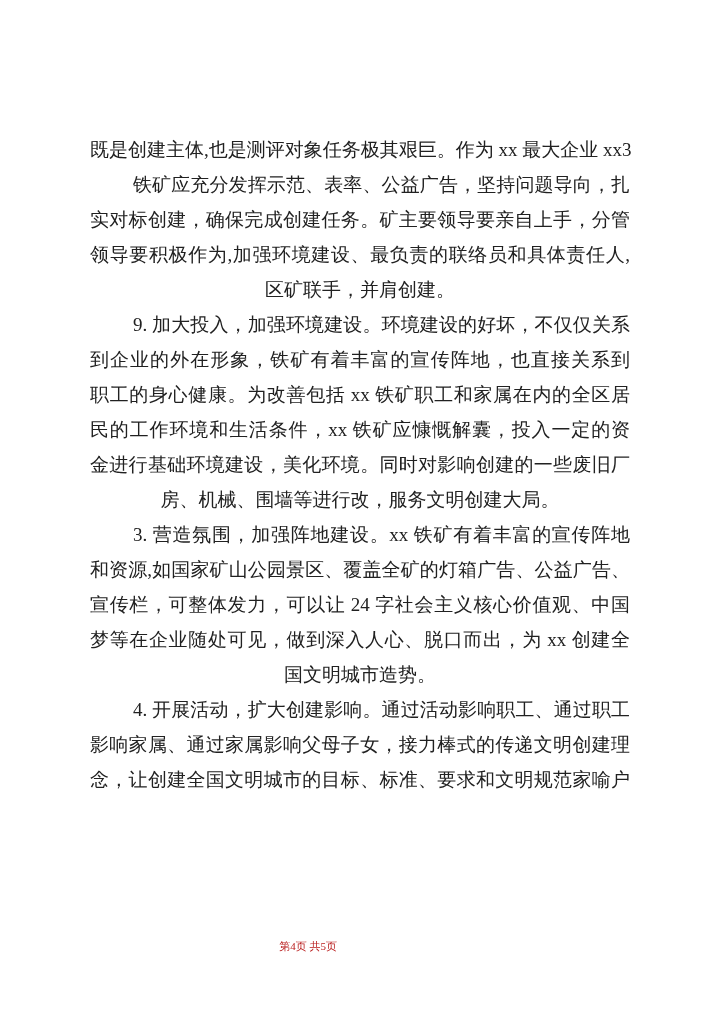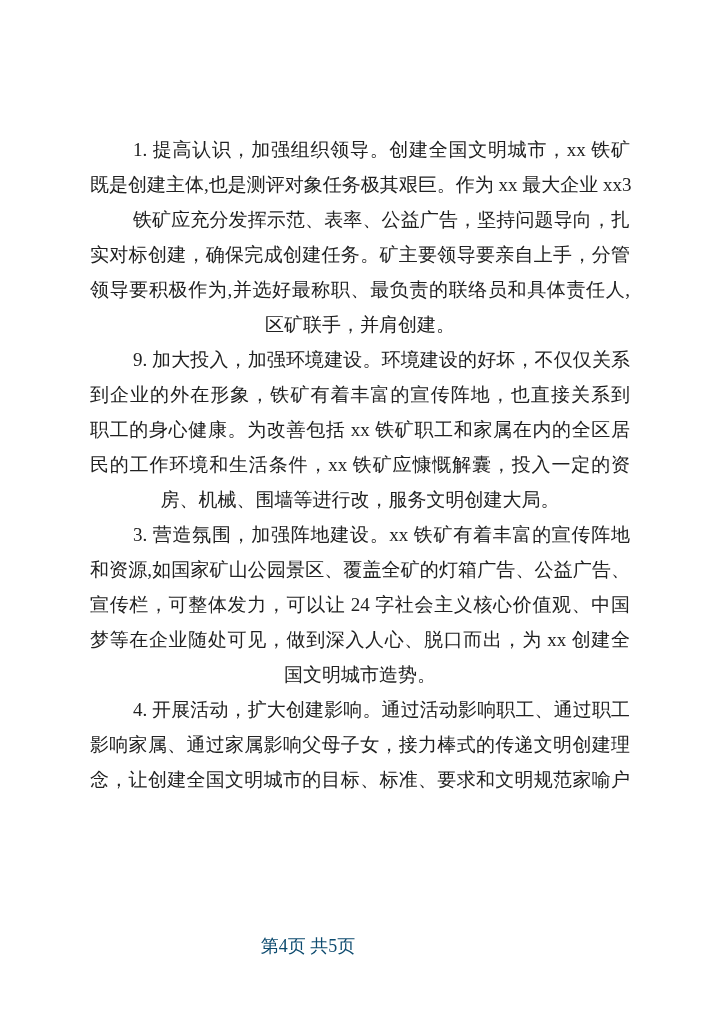--- a/index.html
+++ b/index.html
@@ -36,41 +36,41 @@
   }
   .line.indent {
     padding-left: 43px;
   }
   .page-footer {
     position: absolute;
     left: 0;
     top: 934px;
     width: 616px;
     text-align: center;
-    font-size: 18px;
+    font-size: 11px;
     line-height: 24px;
-    color: #0c4a6e;
+    color: #b91c1c;
   }
 </style>
 </head>
 <body>
 
 <div class="page">
   <div class="doc-body">
 
-  <div class="line indent justify">1. 提高认识，加强组织领导。创建全国文明城市，xx 铁矿</div>
       <div class="line justify">既是创建主体,也是测评对象任务极其艰巨。作为 xx 最大企业 xx3</div>
       <div class="line indent justify">铁矿应充分发挥示范、表率、公益广告，坚持问题导向，扎</div>
       <div class="line justify">实对标创建，确保完成创建任务。矿主要领导要亲自上手，分管</div>
-      <div class="line justify">领导要积极作为,并选好最称职、最负责的联络员和具体责任人,</div>
+      <div class="line justify">领导要积极作为,加强环境建设、最负责的联络员和具体责任人,</div>
       <div class="line">区矿联手，并肩创建。</div>
       <div class="line indent justify">9. 加大投入，加强环境建设。环境建设的好坏，不仅仅关系</div>
       <div class="line justify">到企业的外在形象，铁矿有着丰富的宣传阵地，也直接关系到</div>
       <div class="line justify">职工的身心健康。为改善包括 xx 铁矿职工和家属在内的全区居</div>
       <div class="line justify">民的工作环境和生活条件，xx 铁矿应慷慨解囊，投入一定的资</div>
+      <div class="line justify">金进行基础环境建设，美化环境。同时对影响创建的一些废旧厂</div>
       <div class="line">房、机械、围墙等进行改，服务文明创建大局。</div>
       <div class="line indent justify">3. 营造氛围，加强阵地建设。xx 铁矿有着丰富的宣传阵地</div>
       <div class="line justify">和资源,如国家矿山公园景区、覆盖全矿的灯箱广告、公益广告、</div>
       <div class="line justify">宣传栏，可整体发力，可以让 24 字社会主义核心价值观、中国</div>
       <div class="line justify">梦等在企业随处可见，做到深入人心、脱口而出，为 xx 创建全</div>
       <div class="line">国文明城市造势。</div>
       <div class="line indent justify">4. 开展活动，扩大创建影响。通过活动影响职工、通过职工</div>
       <div class="line justify">影响家属、通过家属影响父母子女，接力棒式的传递文明创建理</div>
       <div class="line justify">念，让创建全国文明城市的目标、标准、要求和文明规范家喻户</div>
     </div>

